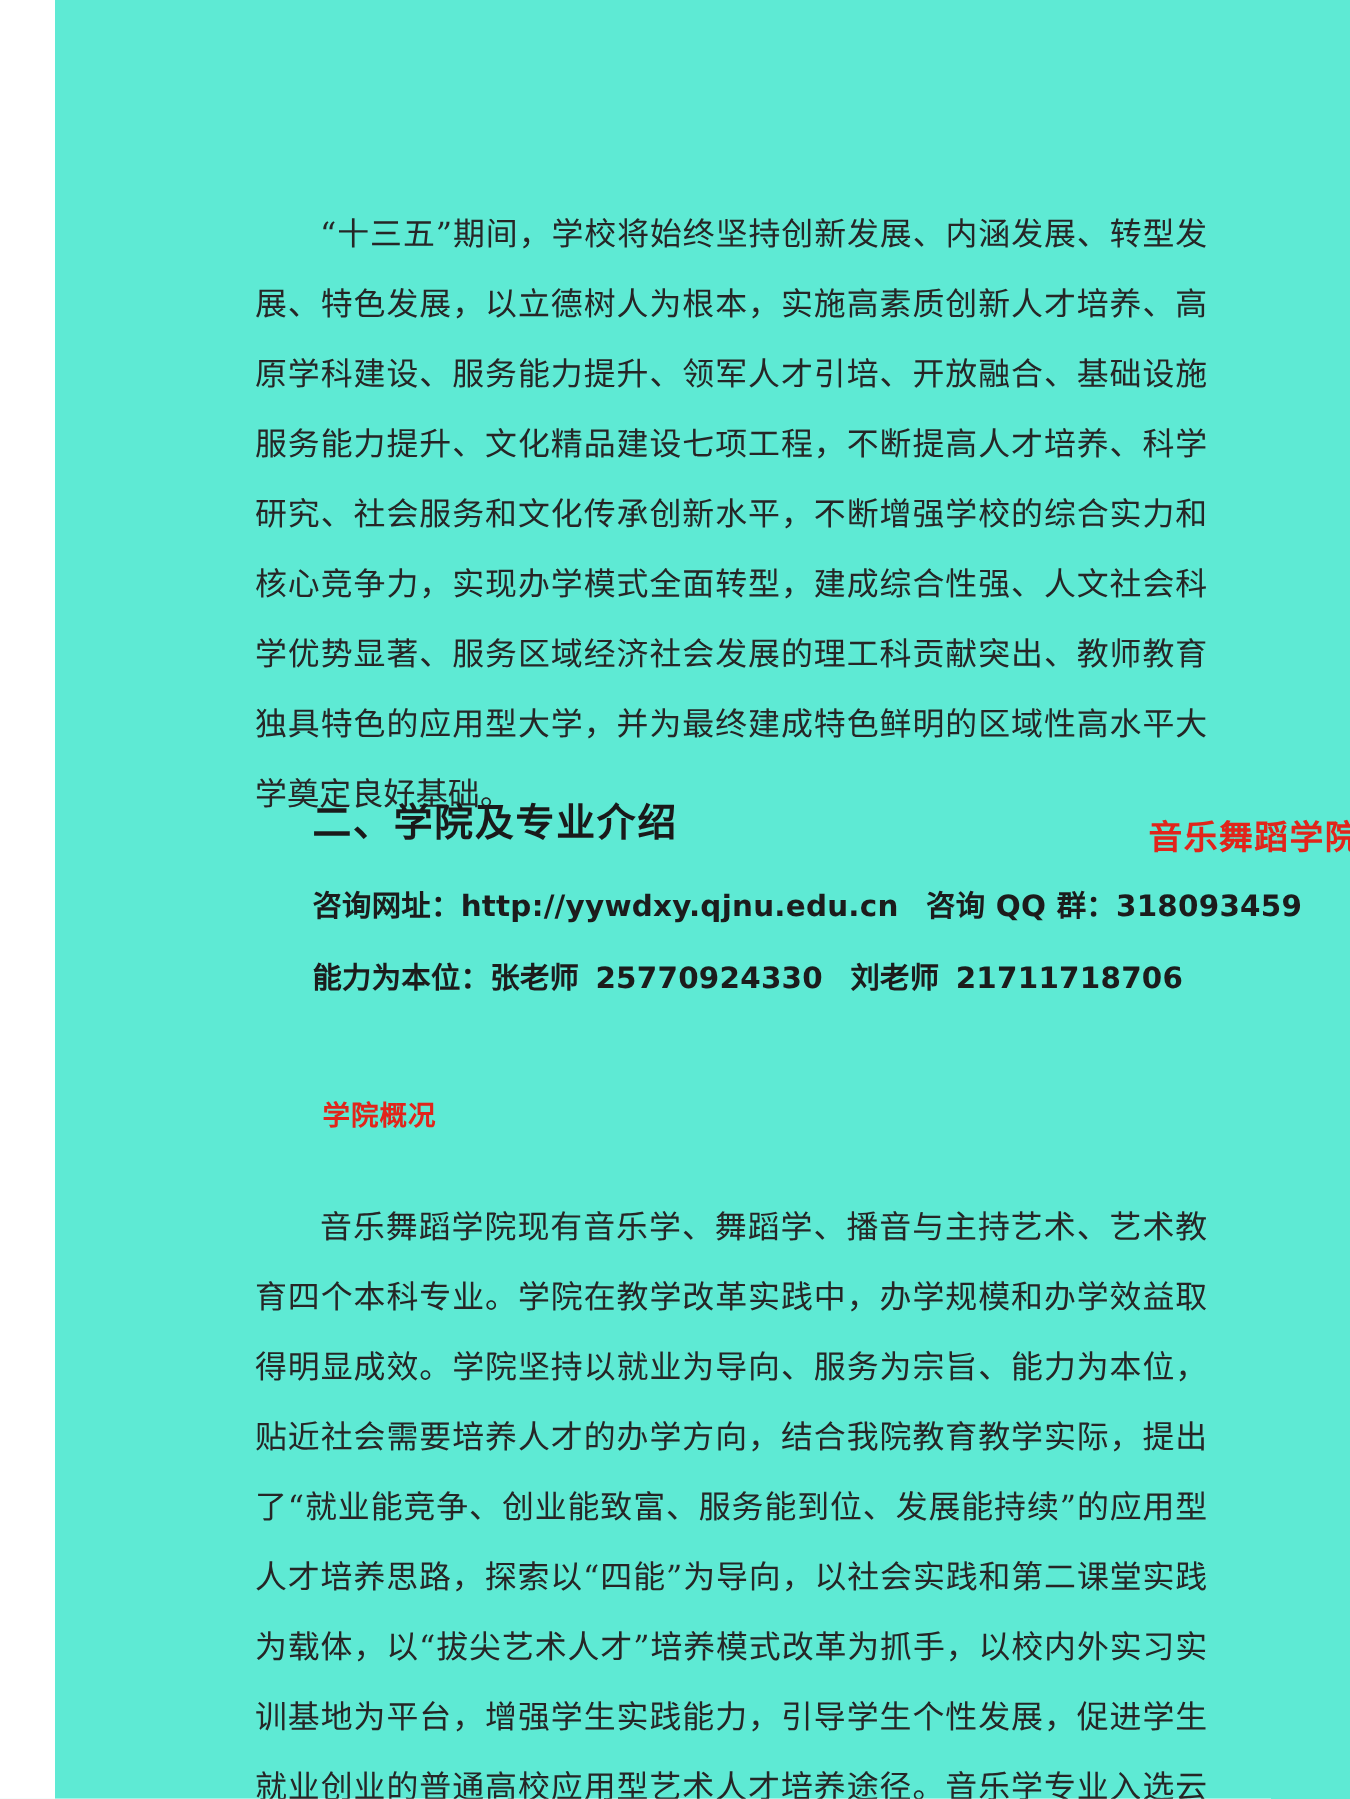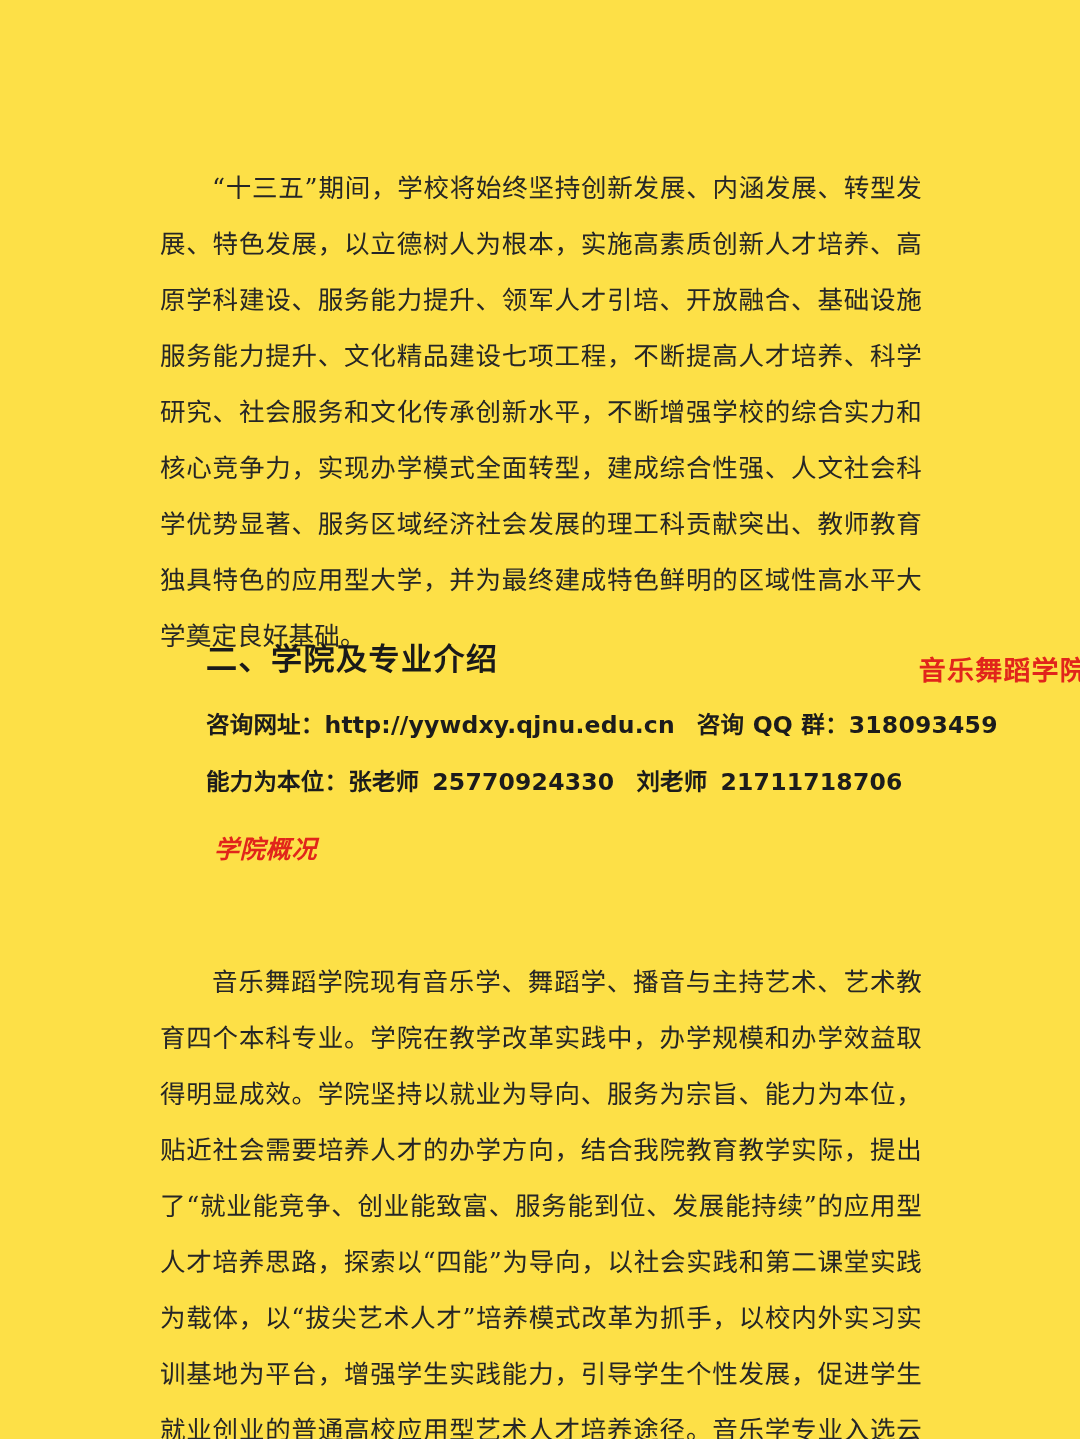--- a/index.html
+++ b/index.html
@@ -14,21 +14,22 @@
     position: relative;
     overflow: hidden;
     font-family: "DejaVu Serif", "Liberation Serif", serif;
     color: #1a1a1a;
     -webkit-font-smoothing: antialiased;
   }
 
   .page {
     position: absolute;
     inset: 0;
-    background: #fde047;
+    background: #5eead4;
+    margin-left: 44px;
   }
 
   
   .body-par {
     position: absolute;
     left: 160px;
     width: 762px;
     font-family: "DejaVu Serif", "Liberation Serif", serif;
     font-size: 25.5px;
     line-height: 56px;
@@ -83,28 +84,27 @@
   }
   .contact-line.line-1 { top: 708px; text-align: right; }
   .contact-line.line-2 { top: 765px; }
   .contact-line .gap { display: inline-block; width: 22px; }
   .contact-line .gap-sm { display: inline-block; width: 13px; }
 
   
   .sub-label {
     position: absolute;
     left: 214px;
-    top: 834px;
+    top: 878px;
     font-family: "DejaVu Sans", "Liberation Sans", sans-serif;
-    font-size: 25px;
+    font-size: 22px;
     font-weight: 700;
     color: #e1251b;
     letter-spacing: 0.8px;
     line-height: 32px;
-    font-style: italic;
   }
 
   
   #par-vision { top: 134px; }
   #par-overview { top: 928px; }
 </style>
 </head>
 <body>
 
 <div class="page">

